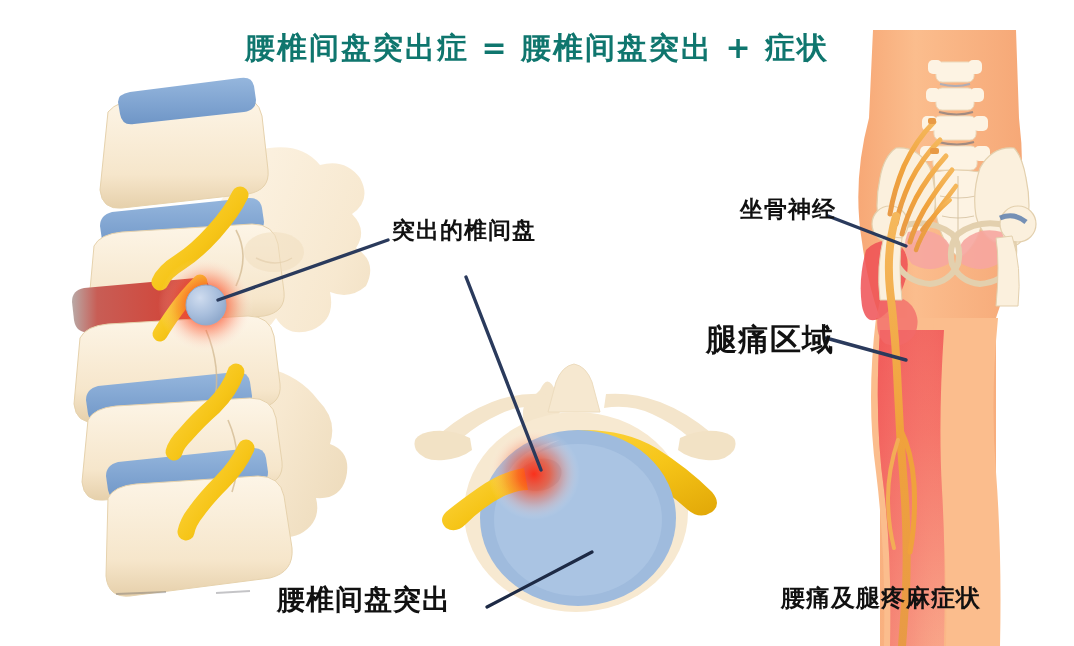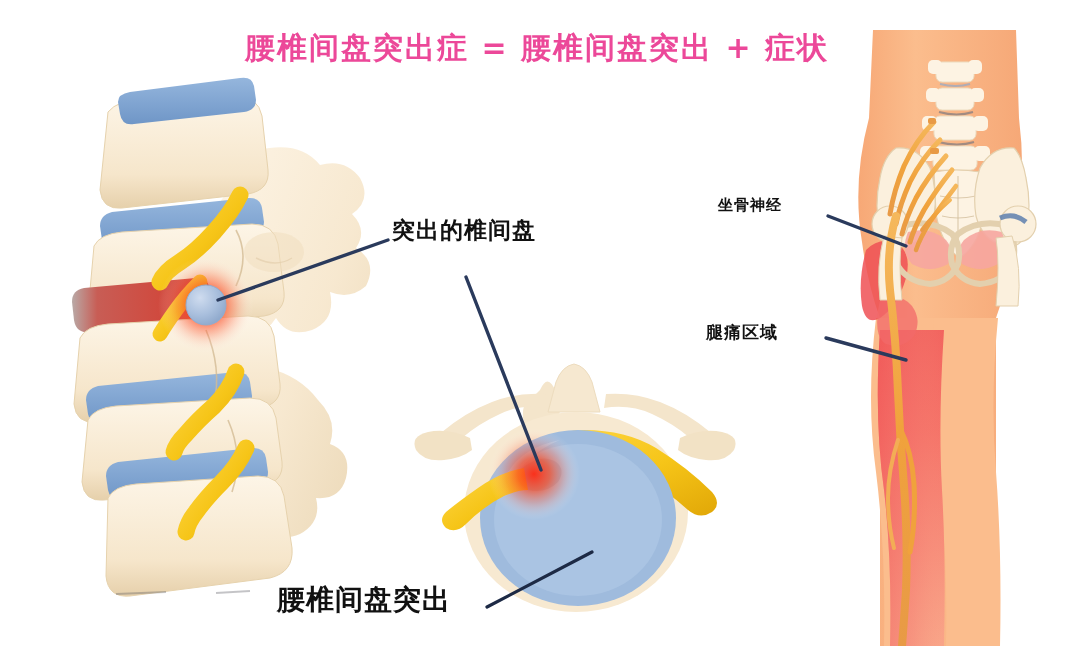--- a/index.html
+++ b/index.html
@@ -19,27 +19,27 @@
     white-space:nowrap;
     letter-spacing:1px;
     line-height:1;
   }
   #title{
     left:0;right:0;top:28px;
     text-align:center;
     font-size:30px;
     letter-spacing:2px;
     font-weight:bold;
-    color:#ec4899;
+    color:#0f766e;
     position:absolute;
     white-space:nowrap;
   }
   #lbl-herniated-disc{left:392px;top:219px;font-size:23px;font-family:Liberation Serif, serif;}
-  #lbl-sciatic-nerve{left:718px;top:198px;font-size:15px;}
-  #lbl-leg-pain{left:706px;top:324px;font-size:17px;}
+  #lbl-sciatic-nerve{left:740px;top:198px;font-size:23px;}
+  #lbl-leg-pain{left:706px;top:324px;font-size:31px;}
   #lbl-lumbar-herniation{left:277px;top:586px;font-size:28px;}
   #lbl-symptoms{left:781px;top:586px;font-size:24px;}
 </style>
 </head>
 <body>
 
 <div id="stage">
 
   <svg id="art" viewBox="0 0 1074 646" xmlns="http://www.w3.org/2000/svg">
     <defs>
@@ -310,14 +310,15 @@
   <div id="title">腰椎间盘突出症 = 腰椎间盘突出 + 症状</div>
 
   <div class="lbl" id="lbl-herniated-disc">突出的椎间盘</div>
 
   <div class="lbl" id="lbl-sciatic-nerve">坐骨神经</div>
 
   <div class="lbl" id="lbl-leg-pain">腿痛区域</div>
 
   <div class="lbl" id="lbl-lumbar-herniation">腰椎间盘突出</div>
 
+  <div class="lbl" id="lbl-symptoms">腰痛及腿疼麻症状</div>
 
 </div>
 
 </body></html>

